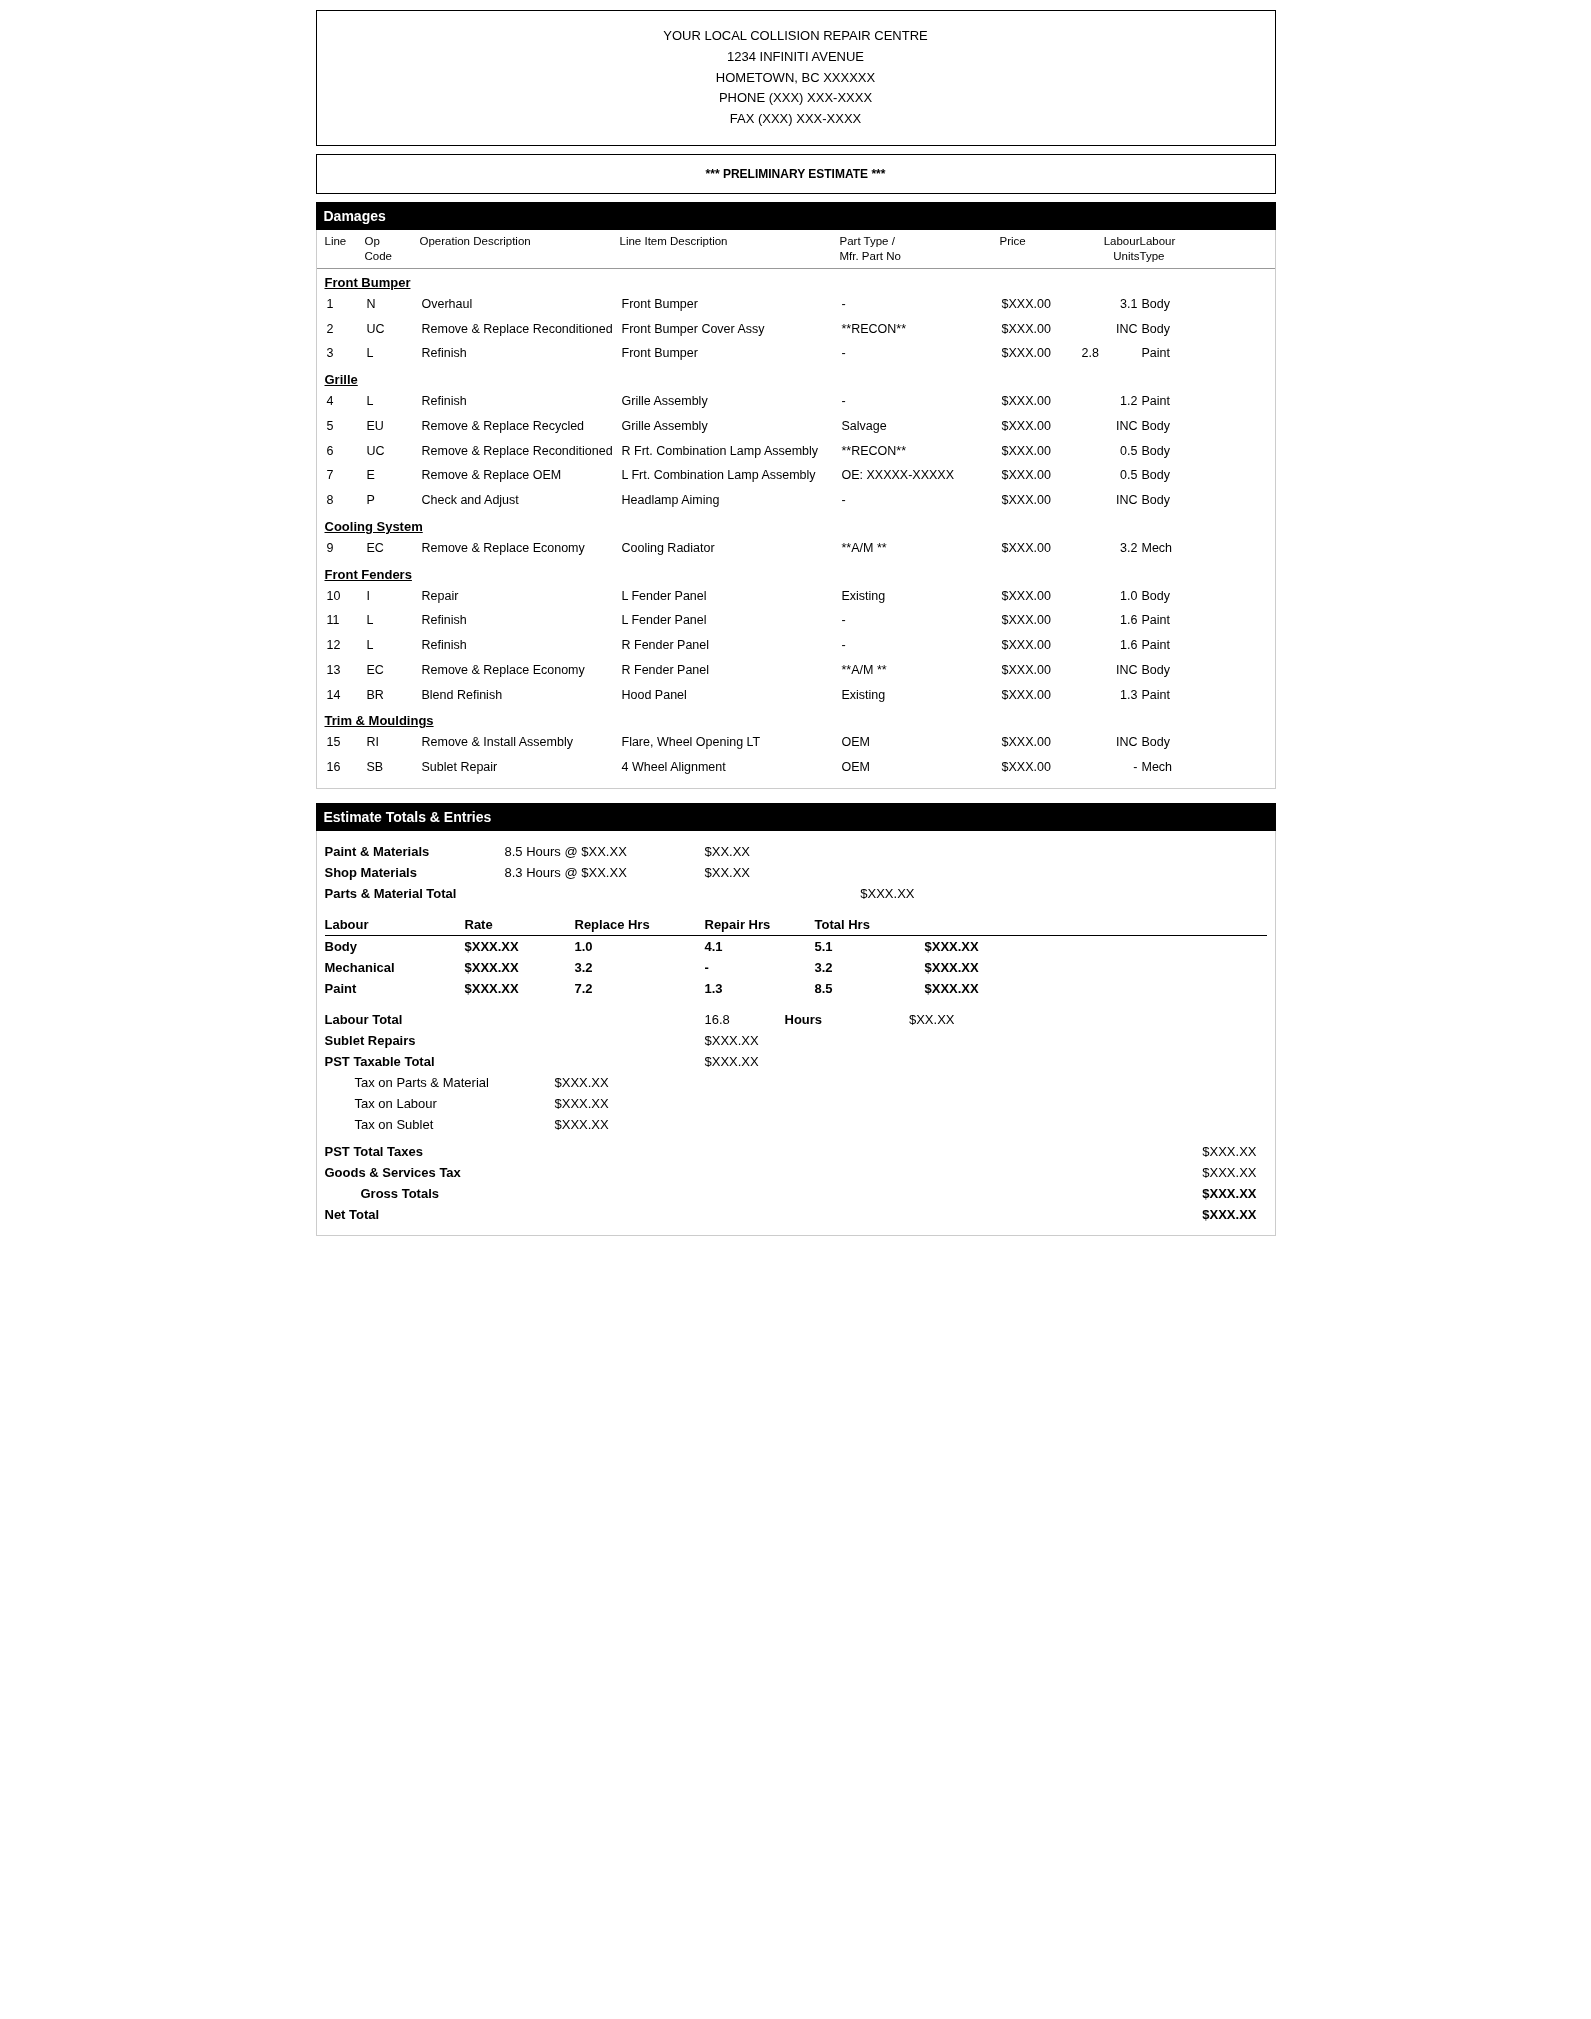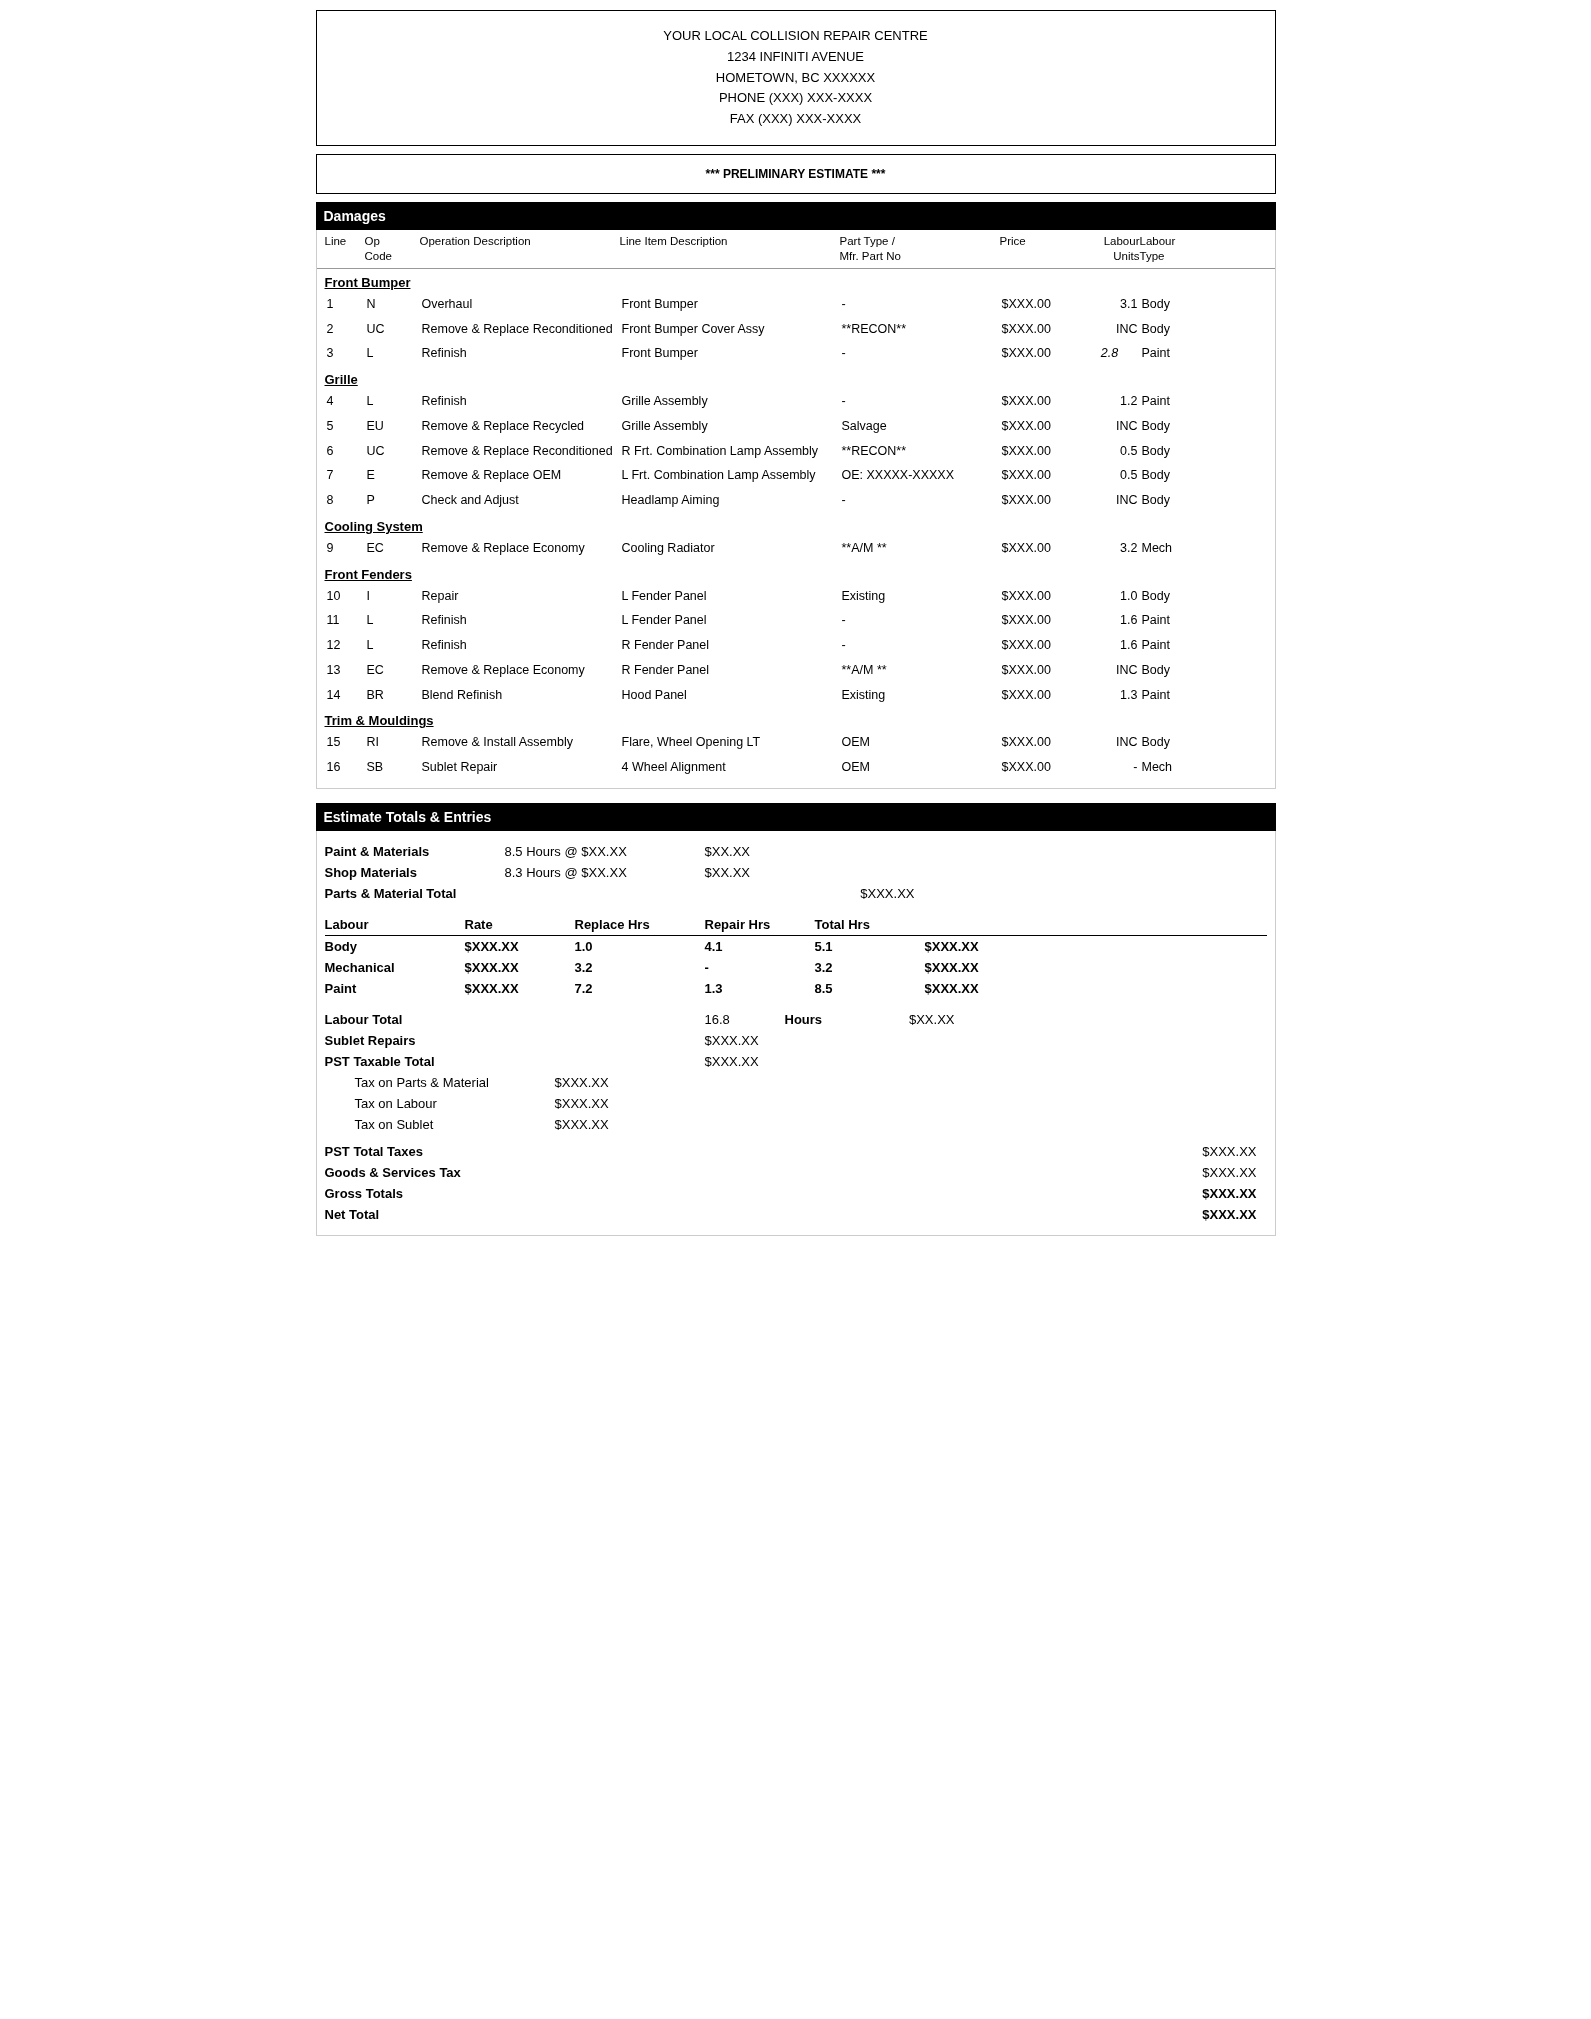--- a/index.html
+++ b/index.html
@@ -133,21 +133,21 @@
     <div class="col" style="text-align:right;">INC</div>
     <div class="col">Body</div>
   </div>
   <div class="data-row">
     <div class="col">3</div>
     <div class="col">L</div>
     <div class="col">Refinish</div>
     <div class="col">Front Bumper</div>
     <div class="col">-</div>
     <div class="col">$XXX.00</div>
-    <div class="col" style="text-align:center;font-style:italic;">2.8</div>
+    <div class="col" style="text-align:left;">2.8</div>
     <div class="col">Paint</div>
   </div>
 
   <div class="subsection-title">Grille</div>
   <div class="data-row">
     <div class="col">4</div>
     <div class="col">L</div>
     <div class="col">Refinish</div>
     <div class="col">Grille Assembly</div>
     <div class="col">-</div>
@@ -393,21 +393,21 @@
     <div style="width:120px; text-align:right; padding-right:10px;">$XXX.XX</div>
   </div>
 
   <div style="display:flex; padding:3px 0;">
     <div style="width:220px; font-weight:bold;">Goods &amp; Services Tax</div>
     <div style="flex:1;"></div>
     <div style="width:120px; text-align:right; padding-right:10px;">$XXX.XX</div>
   </div>
 
   <div style="display:flex; padding:3px 0;">
-    <div style="width:220px; font-weight:bold;">Gross Totals</div>
+    <div style="width:220px; font-weight:bold;margin-left:36px;">Gross Totals</div>
     <div style="flex:1;"></div>
     <div style="width:120px; text-align:right; padding-right:10px; font-weight:bold;">$XXX.XX</div>
   </div>
 
   <div style="display:flex; padding:3px 0;">
     <div style="width:220px; font-weight:bold;">Net Total</div>
     <div style="flex:1;"></div>
     <div style="width:120px; text-align:right; padding-right:10px; font-weight:bold;">$XXX.XX</div>
   </div>
 

